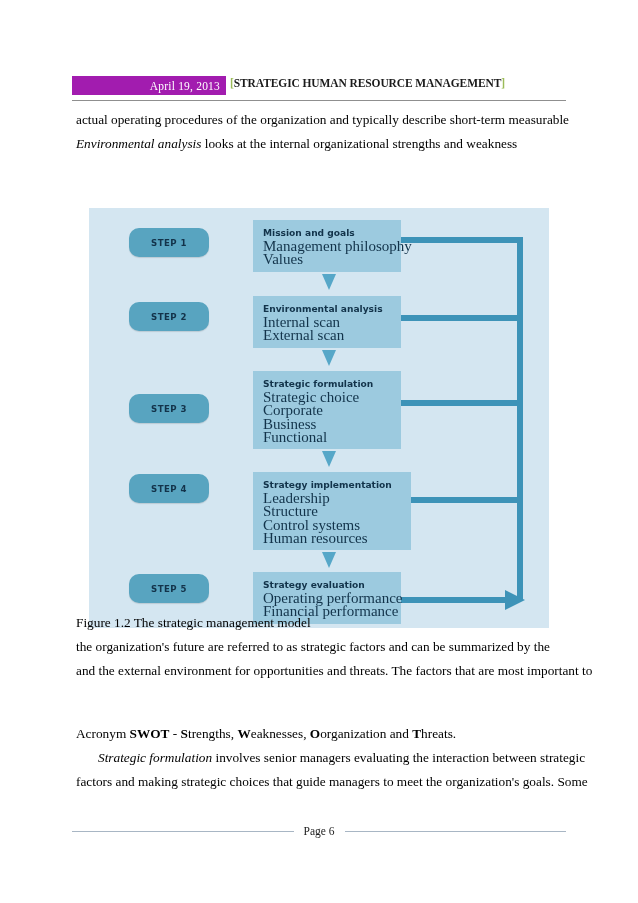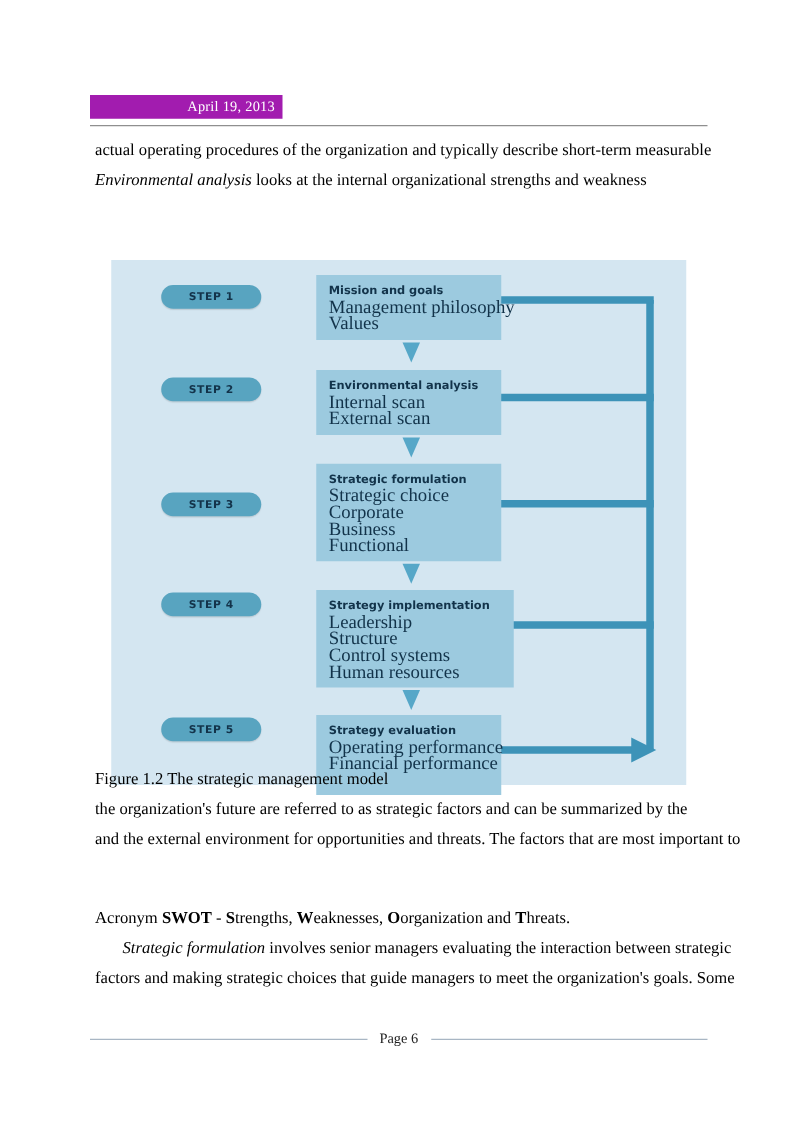--- a/index.html
+++ b/index.html
@@ -44,21 +44,21 @@
   .para-caption{top:611px;}
   .para-bottom{top:722px;}
 
   
   .figure{
     position:absolute;left:89px;top:208px;width:460px;height:420px;
     background:#d4e6f1;
   }
 
   .pill{
-    position:absolute;left:40px;width:80px;height:19px;
+    position:absolute;left:40px;width:80px;height:29px;
     background:#58a4c0;border-radius:10px;
     display:flex;align-items:center;justify-content:center;
     box-shadow:0 1px 1px rgba(0,0,0,.12);
   }
   .pill span{
     font-family:"DejaVu Sans", sans-serif;
     font-size:8.6px;font-weight:bold;color:#13334a;letter-spacing:.45px;
   }
 
   .box{
@@ -84,20 +84,23 @@
   .loop{position:absolute;left:0;top:0;width:460px;height:420px;}
 </style>
 </head>
 <body>
 
 <div class="page">
 
   <div class="header">
     <div class="header-band">
       <span class="header-date">April 19, 2013</span>
+    </div>
+    <div class="header-title">
+      <span class="header-bracket">[</span><span>STRATEGIC HUMAN RESOURCE MANAGEMENT</span><span class="header-bracket">]</span>
     </div>
   </div>
   <div class="header-rule"></div>
 
   <div class="body-text para-top">
     <div class="line">actual operating procedures of the organization and typically describe short-term measurable</div>
     <div class="line"><span class="ital">Environmental analysis</span><span> looks at the internal organizational strengths and weakness</span></div>
   </div>
 
   <div class="figure">
@@ -178,21 +181,21 @@
       <div class="bl">Structure</div>
       <div class="bl">Control systems</div>
       <div class="bl">Human resources</div>
     </div>
     <div class="downarrow" style="top:343px;">
       <svg width="16" height="18" viewBox="0 0 16 18">
           <polygon points="8,17 1,1 15,1" fill="#56a7c8"></polygon>
         </svg>
     </div>
 
-    <div class="box" style="top:364px;width:148px;height:64px;">
+    <div class="box" style="top:364px;width:148px;height:52px;">
       <div class="bt">Strategy evaluation</div>
       <div class="bl">Operating performance</div>
       <div class="bl">Financial performance</div>
     </div>
 
   </div>
 
   <div class="body-text para-caption">
     <div class="line">Figure 1.2  The strategic management model</div>
     <div class="line">the organization's future are referred to as strategic factors and can be summarized by the</div>

